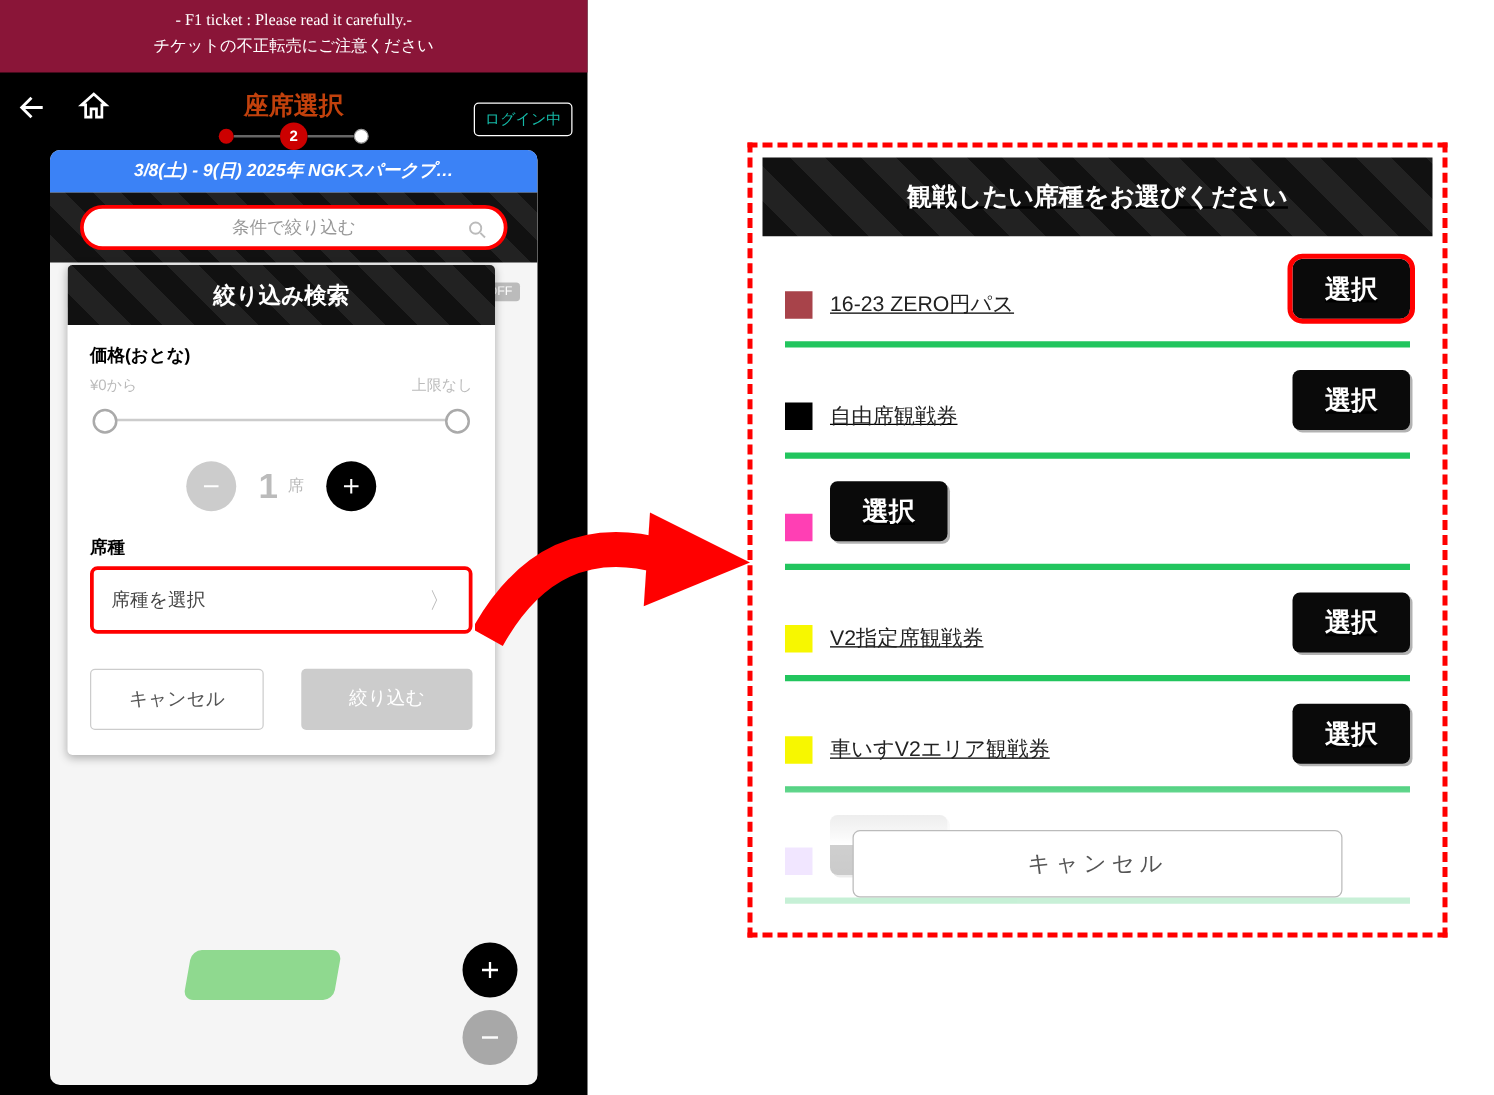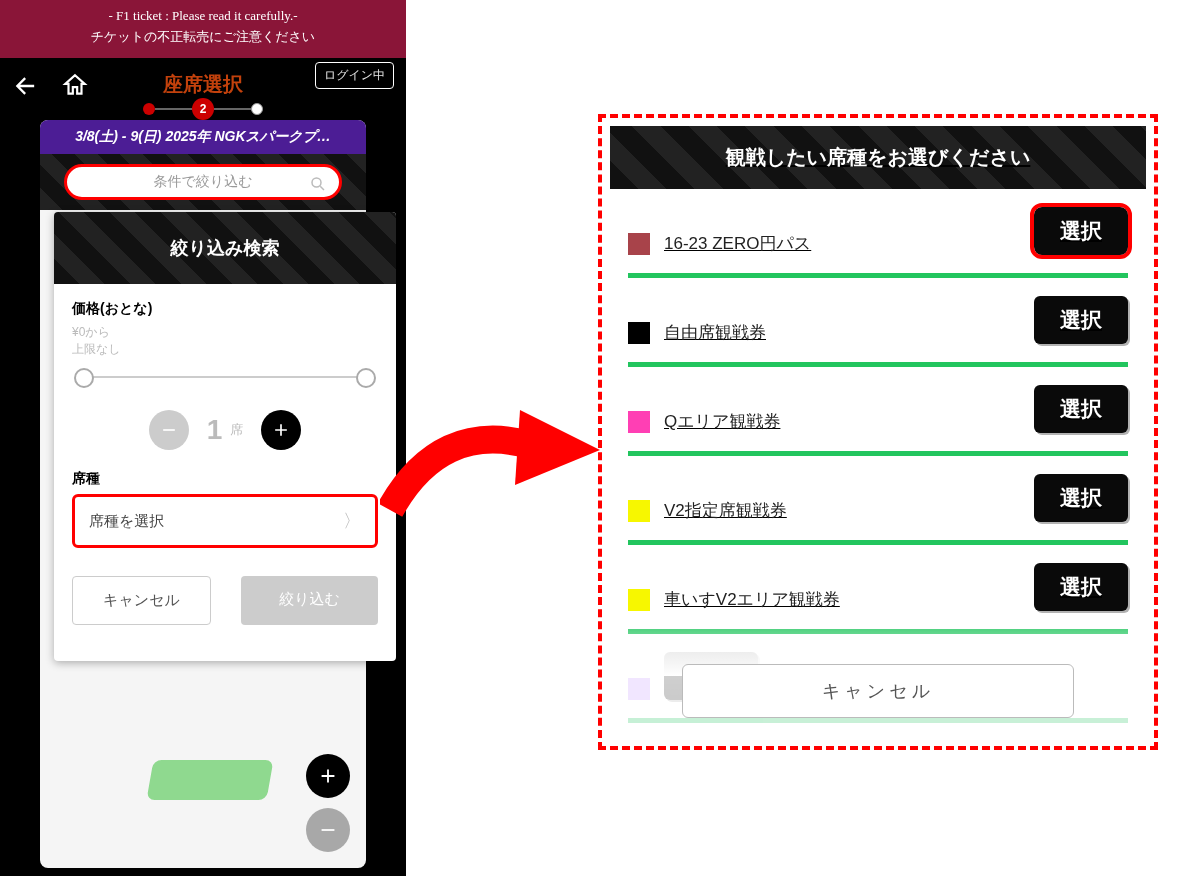--- a/index.html
+++ b/index.html
@@ -1,52 +1,52 @@
 <!DOCTYPE html>
 <html><head>
 <meta charset="utf-8">
 <style>
   * { margin: 0; padding: 0; box-sizing: border-box; font-family: "Hiragino Sans", "Hiragino Kaku Gothic ProN", Meiryo, sans-serif; }
   body { background: #ffffff; width: 1195px; height: 876px; position: relative; overflow: hidden; }
 
   
-  .phone-panel { position: absolute; left: 0; top: 0; width: 406px; height: 876px; background: #000; }
+  .phone-panel { position: absolute; left: 0; top: 0; width: 470px; height: 876px; background: #000; }
   .notice-bar { background: #8a1538; color: #fff; text-align: center; padding: 6px 0 10px; font-size: 13px; line-height: 1.6; }
   .notice-bar .l1 { font-family: Georgia, serif; }
   .app-header { position: relative; height: 54px; display: flex; align-items: center; justify-content: center; color: #fff; }
   .back-icon { position: absolute; left: 12px; top: 14px; width: 28px; height: 28px; }
   .home-icon { position: absolute; left: 62px; top: 14px; width: 28px; height: 28px; }
   .header-title { font-size: 20px; font-weight: bold; color: #c2410c; }
-  .login-badge { position: absolute; right: 12px; top: 4px; border: 1px solid #fff; border-radius: 4px; padding: 4px 8px; font-size: 12px; color: #e5e5e5; }
+  .login-badge { position: absolute; right: 12px; top: 24px; border: 1px solid #fff; border-radius: 4px; padding: 4px 8px; font-size: 12px; color: #14b8a6; }
   .stepper { position: absolute; left: 50%; top: 40px; transform: translateX(-50%); display: flex; align-items: center; width: 120px; }
   .step-line { flex: 1; height: 2px; background: #666; }
   .step-dot { width: 12px; height: 12px; border-radius: 50%; background: #c00; position: relative; }
   .step-dot.big { width: 22px; height: 22px; background: #c00; color: #fff; font-size: 12px; font-weight: bold; display: flex; align-items: center; justify-content: center; }
   .step-dot.empty { background: #fff; border: 1px solid #999; }
 
   .card-area { position: absolute; left: 40px; right: 40px; top: 120px; bottom: 8px; background: #f5f5f5; border-radius: 8px; overflow: hidden; }
-  .event-bar { background: #4c1d95; color: #fff; text-align: center; padding: 8px; font-style: italic; font-weight: bold; font-size: 14px; }
+  .event-bar { background: #3b82f6; color: #fff; text-align: center; padding: 8px; font-style: italic; font-weight: bold; font-size: 14px; }
   .filter-pill-wrap { padding: 10px 24px; background-image: repeating-linear-gradient(45deg,#222 0 16px,#111 16px 32px); }
   .filter-pill { background: #fff; border-radius: 999px; height: 36px; display: flex; align-items: center; justify-content: center; color: #999; font-size: 14px; border: 3px solid #ff0000; position: relative; }
   .filter-pill .mag { position: absolute; right: 12px; top: 8px; width: 18px; height: 18px; }
   .hint-row { padding: 10px 14px; display:flex; justify-content:space-between; align-items:center; font-size:12px; color:#777; }
   .hint-left { background:#fff; border:1px solid #ccc; padding:4px 10px; border-radius:2px; }
   .hint-right { display:flex; align-items:center; gap:6px; }
   .off-badge { background:#bbb; color:#fff; border-radius:3px; padding:2px 6px; font-size:10px; }
   .green-map { position:absolute; left:110px; top:640px; width:120px; height:40px; background:#8fd98f; border-radius:8px; transform:skewX(-10deg);}
 
   .fab-plus { position:absolute; right:56px; bottom:78px; width:44px; height:44px; border-radius:50%; background:#000; color:#fff; font-size:26px; display:flex; align-items:center; justify-content:center; }
   .fab-minus { position:absolute; right:56px; bottom:24px; width:44px; height:44px; border-radius:50%; background:#888; color:#fff; font-size:26px; display:flex; align-items:center; justify-content:center; opacity:.7; }
 
   
   .filter-modal { position:absolute; left:54px; top:212px; width:342px; background:#fff; border-radius:4px; box-shadow:0 2px 8px rgba(0,0,0,.3); overflow:hidden; }
-  .fm-header { background-image: repeating-linear-gradient(45deg,#111 0 18px,#222 18px 36px); color:#fff; text-align:center; padding:24px; font-weight:bold; font-size:18px;font-family:Liberation Serif, serif; }
-  .fm-body { padding:16px 18px 36px; }
+  .fm-header { background-image: repeating-linear-gradient(45deg,#111 0 18px,#222 18px 36px); color:#fff; text-align:center; padding:12px; font-weight:bold; font-size:18px;font-family:Liberation Serif, serif; }
+  .fm-body { padding:16px 18px 20px; }
   .fm-label { font-size:14px; font-weight:bold; margin-bottom:6px; }
-  .fm-range-hint { display:flex; justify-content:space-between; font-size:12px; color:#bbb; margin-bottom:4px;flex-direction:column; }
+  .fm-range-hint { display:flex; justify-content:space-between; font-size:12px; color:#bbb; margin-bottom:4px; }
   .fm-slider { position:relative; height:30px; margin-bottom:18px; }
   .fm-track { position:absolute; left:12px; right:12px; top:14px; height:2px; background:#ccc; }
   .fm-knob { position:absolute; top:6px; width:20px; height:20px; border-radius:50%; background:#fff; border:2px solid #aaa; }
   .fm-count-row { display:flex; align-items:center; justify-content:center; gap:18px; margin:10px 0 20px; }
   .count-btn { width:40px; height:40px; border-radius:50%; display:flex; align-items:center; justify-content:center; font-size:24px; color:#fff; }
   .count-btn.minus { background:#ccc; }
   .count-btn.plus { background:#000; }
   .count-val { font-size:28px; color:#bbb; font-weight:bold; }
   .count-unit { font-size:13px; color:#bbb; margin-left:-10px; }
   .seat-select-btn { border:3px solid #ff0000; border-radius:6px; padding:12px 14px; display:flex; justify-content:space-between; align-items:center; color:#444; font-size:15px; margin-bottom:28px; }
@@ -197,21 +197,20 @@
           <div class="sp-name">16-23 ZERO円パス</div>
           <div class="sp-select hl">選択</div>
         </div>
         <div class="sp-row">
           <div class="sp-swatch" style="background: rgb(0, 0, 0);"></div>
           <div class="sp-name">自由席観戦券</div>
           <div class="sp-select">選択</div>
         </div>
         <div class="sp-row">
           <div class="sp-swatch" style="background: rgb(255, 63, 180);"></div>
-          <div class="sp-name">Qエリア観戦券</div>
           <div class="sp-select">選択</div>
         </div>
         <div class="sp-row">
           <div class="sp-swatch" style="background: rgb(247, 247, 0);"></div>
           <div class="sp-name">V2指定席観戦券</div>
           <div class="sp-select">選択</div>
         </div>
         <div class="sp-row">
           <div class="sp-swatch" style="background: rgb(247, 247, 0);"></div>
           <div class="sp-name">車いすV2エリア観戦券</div>

